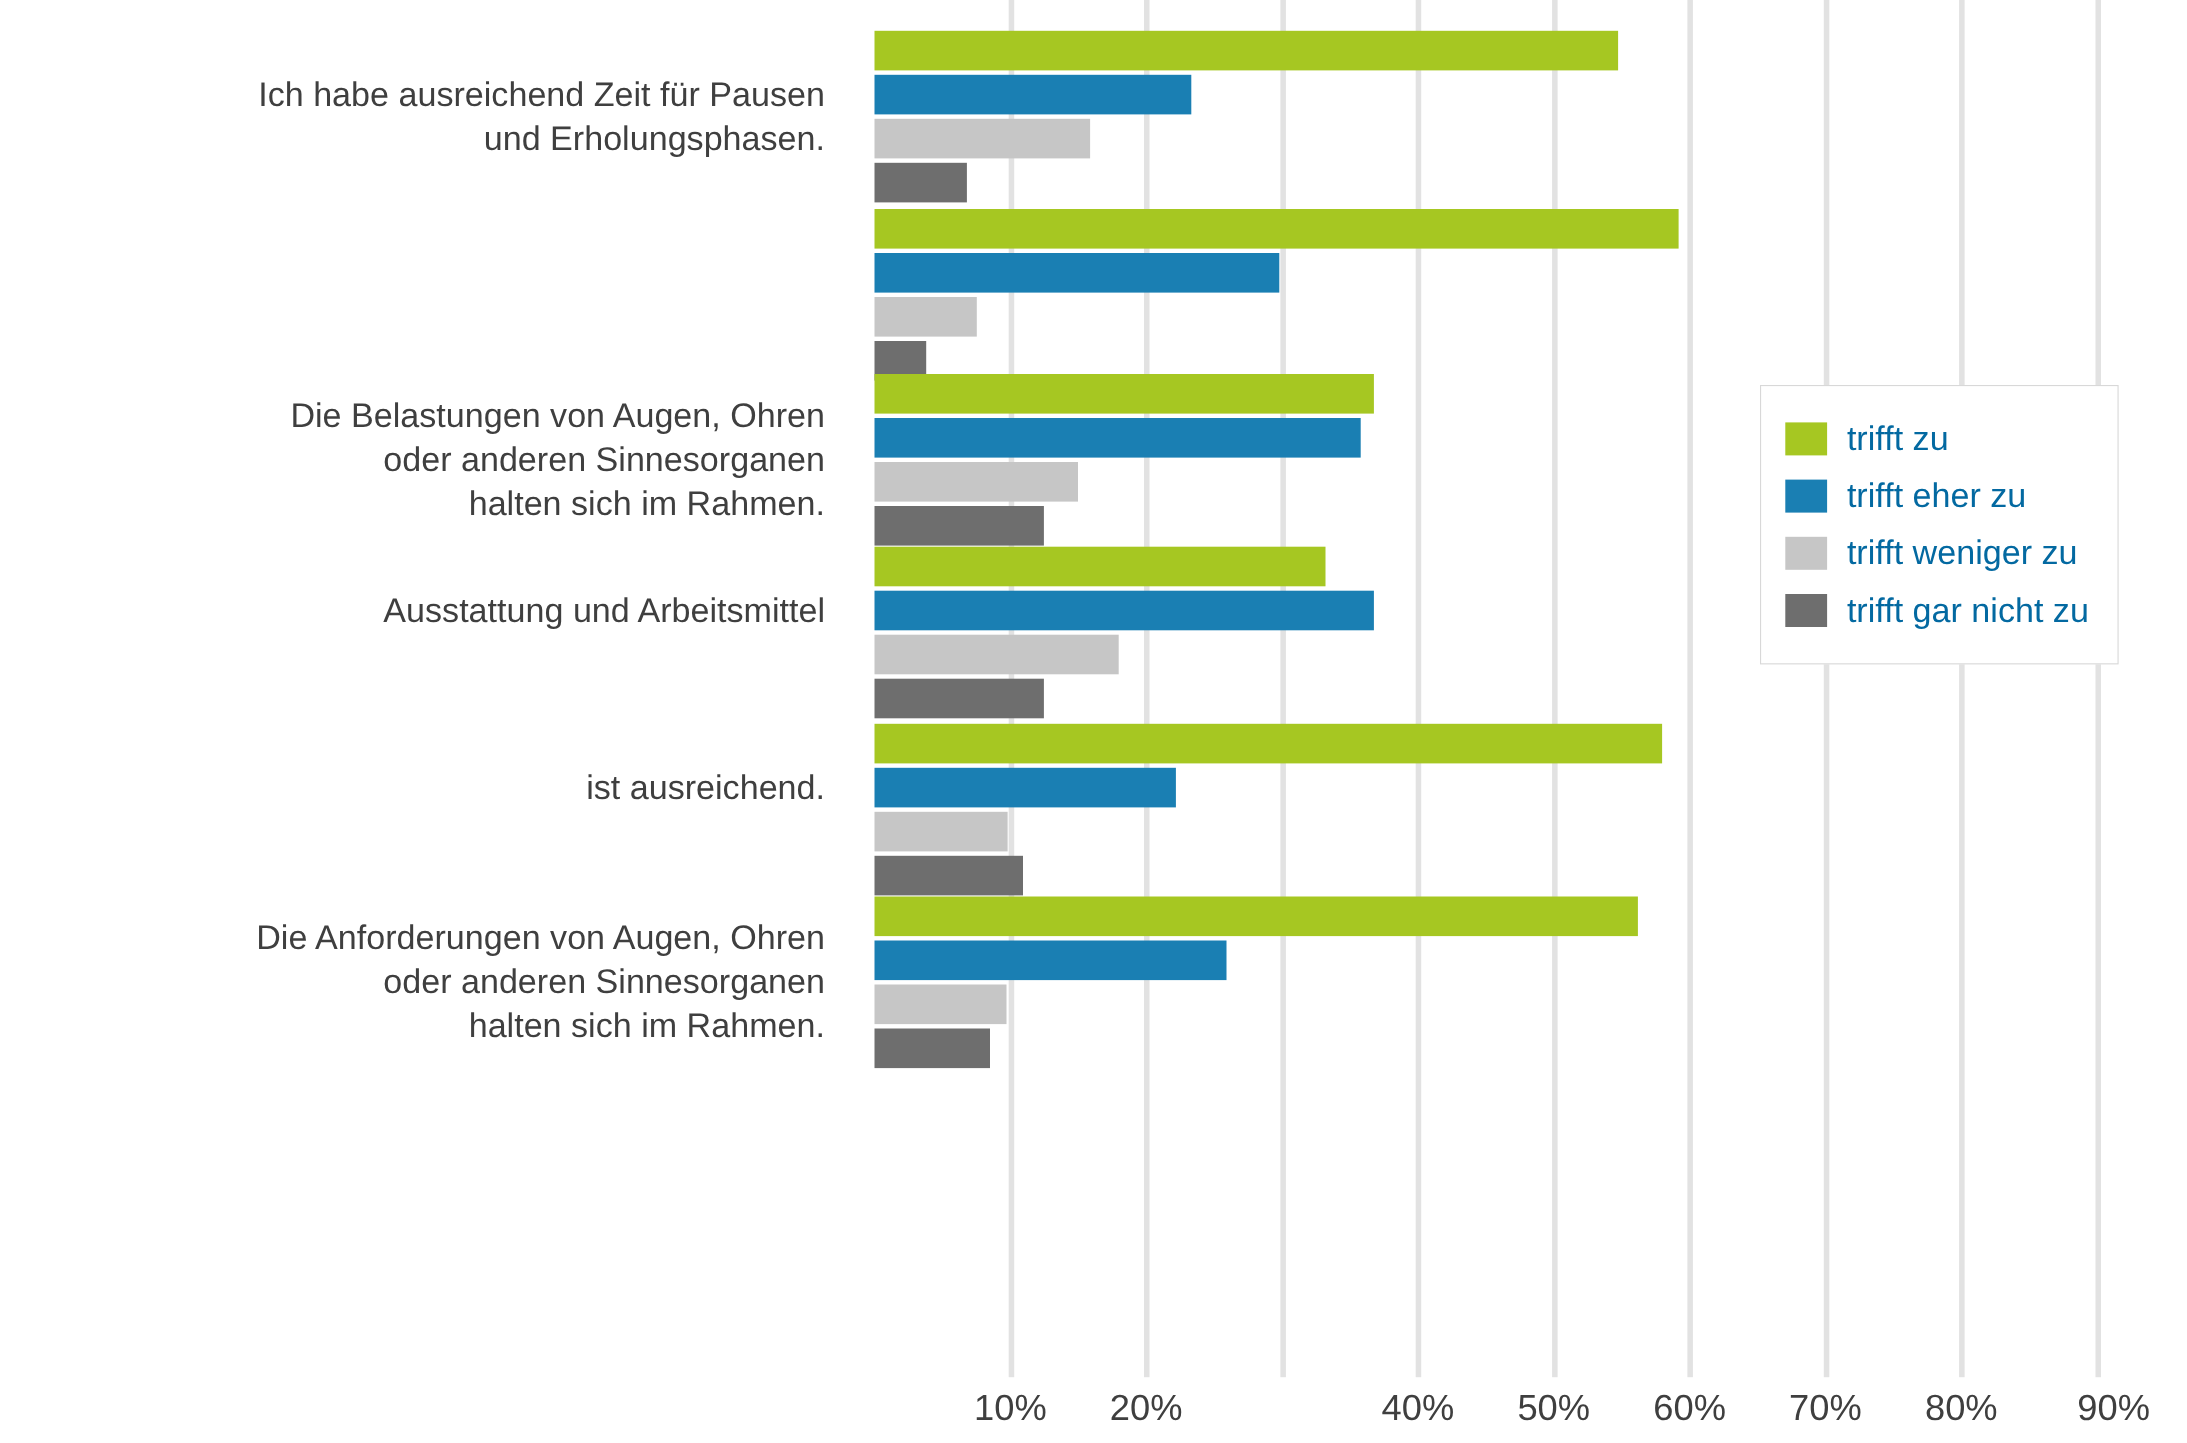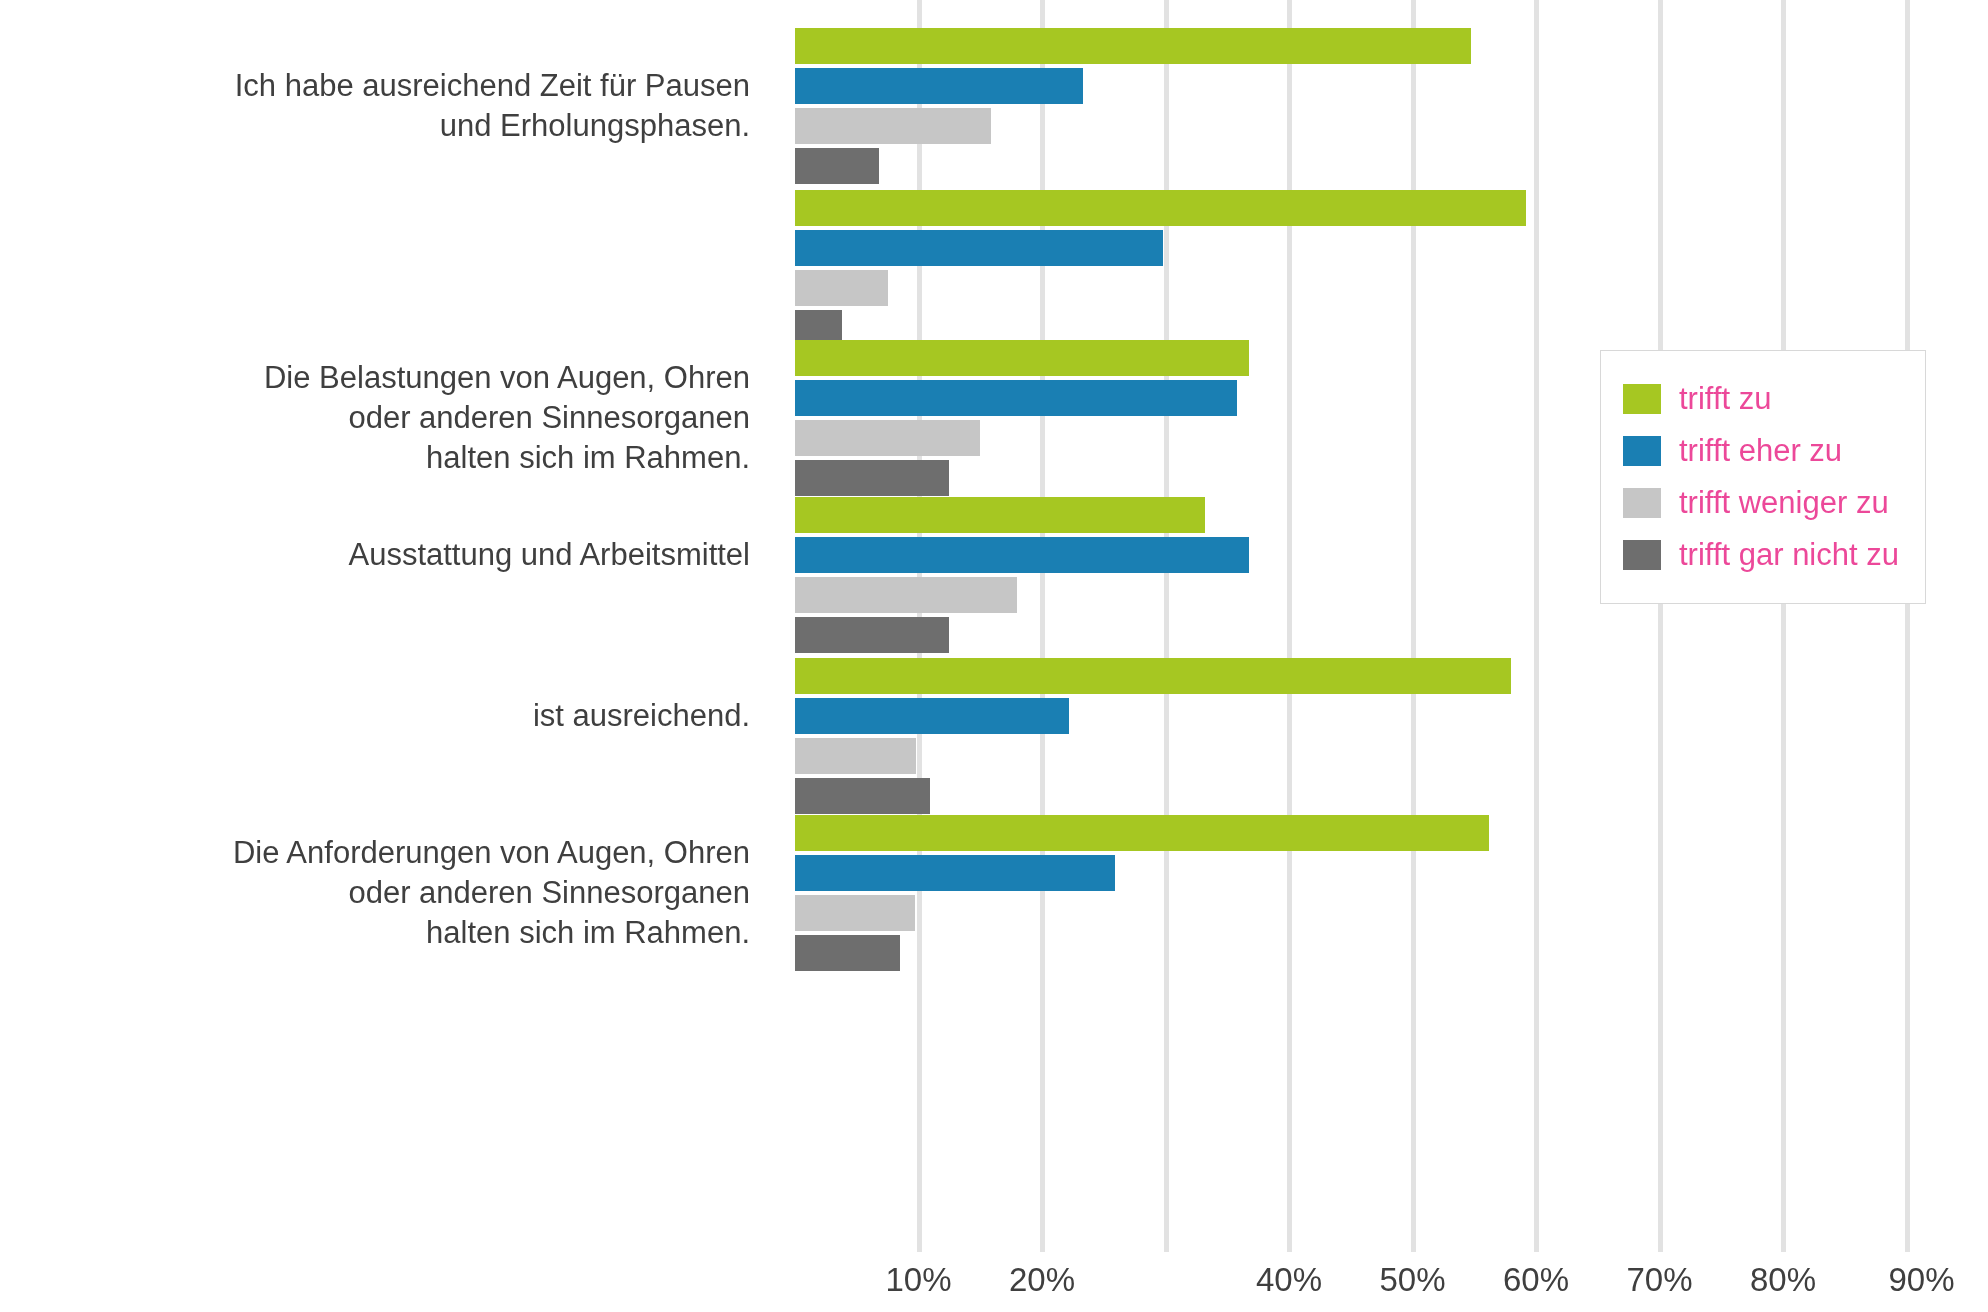--- a/index.html
+++ b/index.html
@@ -113,21 +113,21 @@
     margin-right: 18px;
     flex: 0 0 auto;
   }
   .legend-swatch.c0 { background: #a6c722; }
   .legend-swatch.c1 { background: #1a7fb3; }
   .legend-swatch.c2 { background: #c6c6c6; }
   .legend-swatch.c3 { background: #6e6e6e; }
   .legend-label {
     font-size: 31px;
     line-height: 36px;
-    color: #ec4899;
+    color: #0369a1;
     white-space: nowrap;
   }
 </style>
 </head>
 <body>
 
 <div id="chart-root">
 
   <div class="plot-area">
     <div class="gridlines" id="gridlines">

